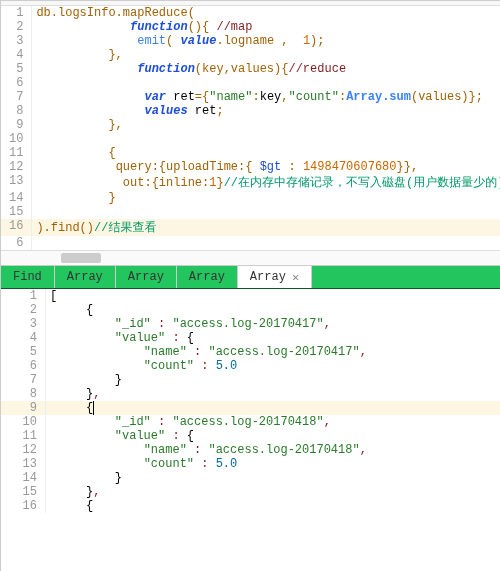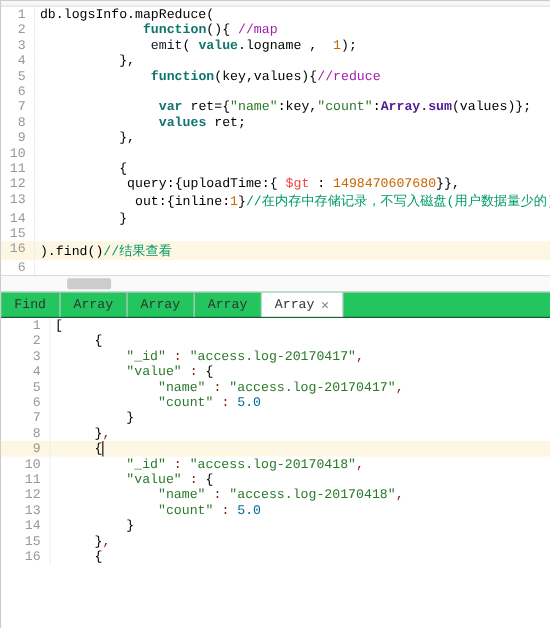--- a/index.html
+++ b/index.html
@@ -13,30 +13,30 @@
 .scroll-strip { height:14px; border-top:1px solid #ddd; background:#fafafa; position:relative; }
 .scroll-thumb { position:absolute; left:60px; top:2px; height:10px; width:40px; background:#ccc; border-radius:2px; }
 .tabbar { display:flex; border-top:1px solid #ccc; border-bottom:1px solid #14532d; background:#22c55e; height:22px; }
 .tab { padding:3px 12px; border-right:1px solid #ccc; color:#333; display:flex; align-items:center; gap:6px; }
 .tab.active { background:#fff; }
 .tab .close { color:#888; }
 .results { flex:1 1 auto; overflow:auto; }
 .hl { background:#fdf6e3; }
 
 
-.tok-default { color:#000000; }
-.tok-keyword { color:#0f766e; font-weight:bold; }
-.tok-func { color:#0f172a; }
+.tok-default { color:#a16207; }
+.tok-keyword { color:#1d4ed8; font-weight:bold;font-style:italic; }
+.tok-func { color:#3b82f6; }
 .tok-string { color:#2a7a2a; }
-.tok-key { color:#ef4444; }
+.tok-key { color:#1d4ed8; }
 .tok-num { color:#cc6600; }
 .tok-var { color:#000000; }
-.tok-comment { color:#a21caf; }
+.tok-comment { color:#7f1d1d; }
 .tok-comment-cjk { color:#009966; }
-.tok-global { color:#4c1d95; font-weight:bold; }
+.tok-global { color:#3b82f6; font-weight:bold; }
 
 .r-bracket { color:#000; }
 .r-key { color:#2a7a2a; }
 .r-string { color:#2a7a2a; }
 .r-num { color:#0369a1; }
 .r-punc { color:#8b1a1a; }
 </style>
 </head>
 <body>
 

